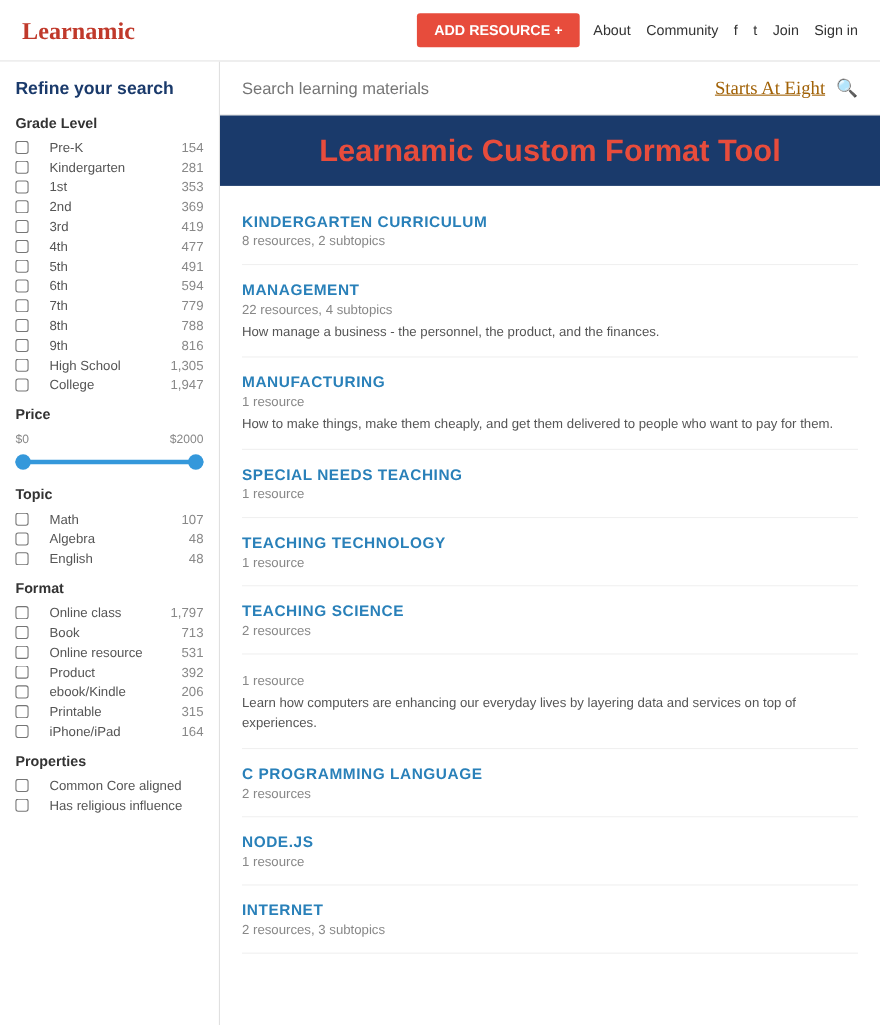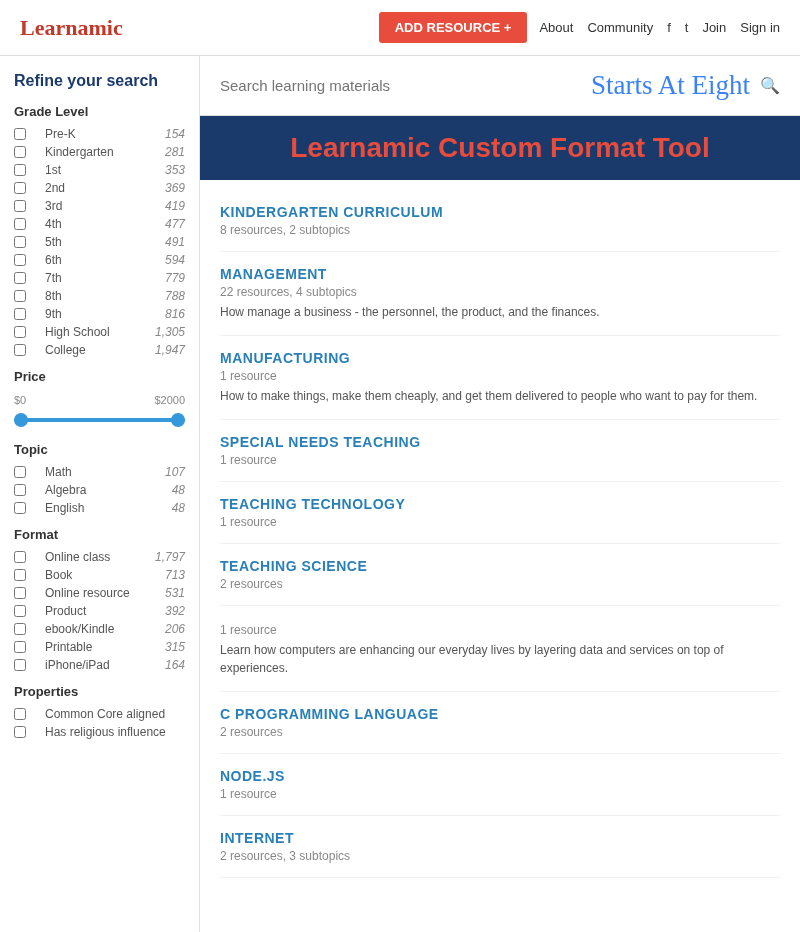--- a/index.html
+++ b/index.html
@@ -84,21 +84,20 @@
       font-size: 12px;
       cursor: pointer;
     }
     .filter-item input[type="checkbox"] {
       width: 12px;
       height: 12px;
     }
     .filter-count {
       color: #888;
       font-size: 12px;
-      font-style: italic;
     }
     .price-range {
       margin: 10px 0;
     }
     .price-labels {
       display: flex;
       justify-content: space-between;
       font-size: 11px;
       color: #888;
       margin-bottom: 4px;
@@ -162,23 +161,24 @@
     }
     .search-input {
       flex: 1;
       border: none;
       outline: none;
       font-size: 15px;
       color: #aaa;
     }
     .search-brand {
       font-family: 'Brush Script MT', cursive;
-      font-size: 27px;
-      color: #3b82f6;
+      font-size: 17px;
+      color: #a16207;
       margin-right: 10px;
+      text-decoration: underline;
     }
     .search-icon {
       color: #888;
       font-size: 16px;
       cursor: pointer;
     }
 
     
     .topics-list {
       padding: 10px 20px;

